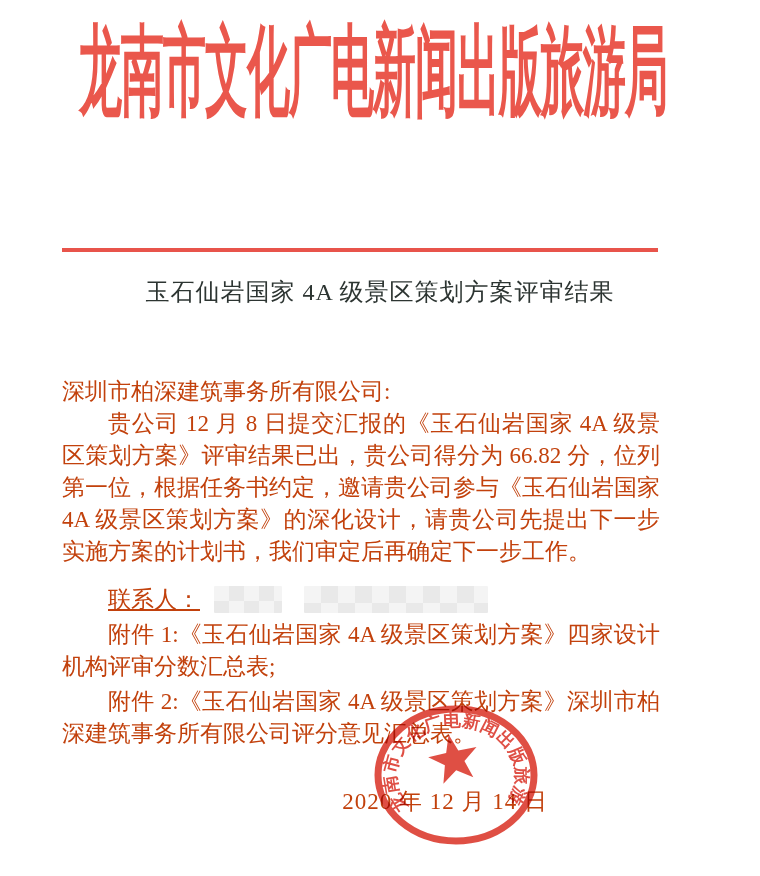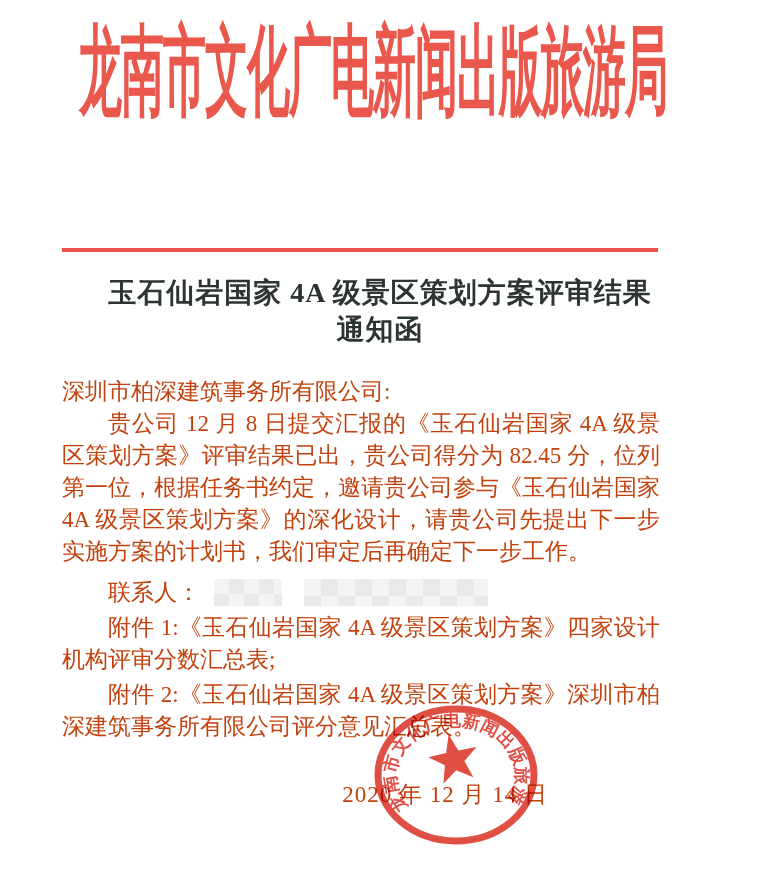--- a/index.html
+++ b/index.html
@@ -26,35 +26,35 @@
   
   .red-rule {
     position:absolute; top:248px; left:62px;
     width:596px; height:4px;
     background:#e8544b;
   }
   
   .doc-title {
     position:absolute; top:274px; left:40px; right:40px;
     text-align:center;
-    font-size:28px; font-weight:bold;
+    font-size:24px; font-weight:normal;
     line-height:37px;
     color:#2d3532;
     letter-spacing:1px;
   }
   
   .body-text {
     position:absolute; top:376px; left:62px;
     width:598px;
     font-size:23px; line-height:32px;
     color:#c2410c;
     text-align:justify;
   }
   .body-text p.indent { text-indent:2em; }
-  .contact-line { text-indent:2em; margin-top:9px; white-space:nowrap; }
+  .contact-line { text-indent:2em; margin-top:16px; white-space:nowrap;text-decoration:underline; }
   .att { text-indent:2em; margin-top:3px; }
   
   .redact {
     display:inline-block;
     height:27px;
     vertical-align:-6px;
     background:
       repeating-conic-gradient(#e9e9e9 0% 25%, #f4f4f4 0% 50%);
     background-size:30px 30px;
     border-radius:1px;
@@ -87,27 +87,26 @@
 <body>
 
 <div class="page">
 
   <div class="letterhead">龙南市文化广电新闻出版旅游局</div>
 
   <div class="red-rule"></div>
 
   <div class="doc-title">
     <div>玉石仙岩国家 4A 级景区策划方案评审结果</div>
-    <div>通知函</div>
   </div>
 
   <div class="body-text">
     <p>深圳市柏深建筑事务所有限公司:</p>
 
-    <p class="indent">贵公司 12 月 8 日提交汇报的《玉石仙岩国家 4A 级景区策划方案》评审结果已出，贵公司得分为 82.45 分，位列第一位，根据任务书约定，邀请贵公司参与《玉石仙岩国家 4A 级景区策划方案》的深化设计，请贵公司先提出下一步实施方案的计划书，我们审定后再确定下一步工作。</p>
+    <p class="indent">贵公司 12 月 8 日提交汇报的《玉石仙岩国家 4A 级景区策划方案》评审结果已出，贵公司得分为 66.82 分，位列第一位，根据任务书约定，邀请贵公司参与《玉石仙岩国家 4A 级景区策划方案》的深化设计，请贵公司先提出下一步实施方案的计划书，我们审定后再确定下一步工作。</p>
 
     <p class="contact-line"><span>联系人：</span><span class="redact r1"></span><span class="redact r2"></span></p>
 
     <p class="att">附件 1:《玉石仙岩国家 4A 级景区策划方案》四家设计机构评审分数汇总表;</p>
 
     <p class="att">附件 2:《玉石仙岩国家 4A 级景区策划方案》深圳市柏深建筑事务所有限公司评分意见汇总表。</p>
 
     <p class="date-line">2020 年 12 月 14 日</p>
   </div>
 

